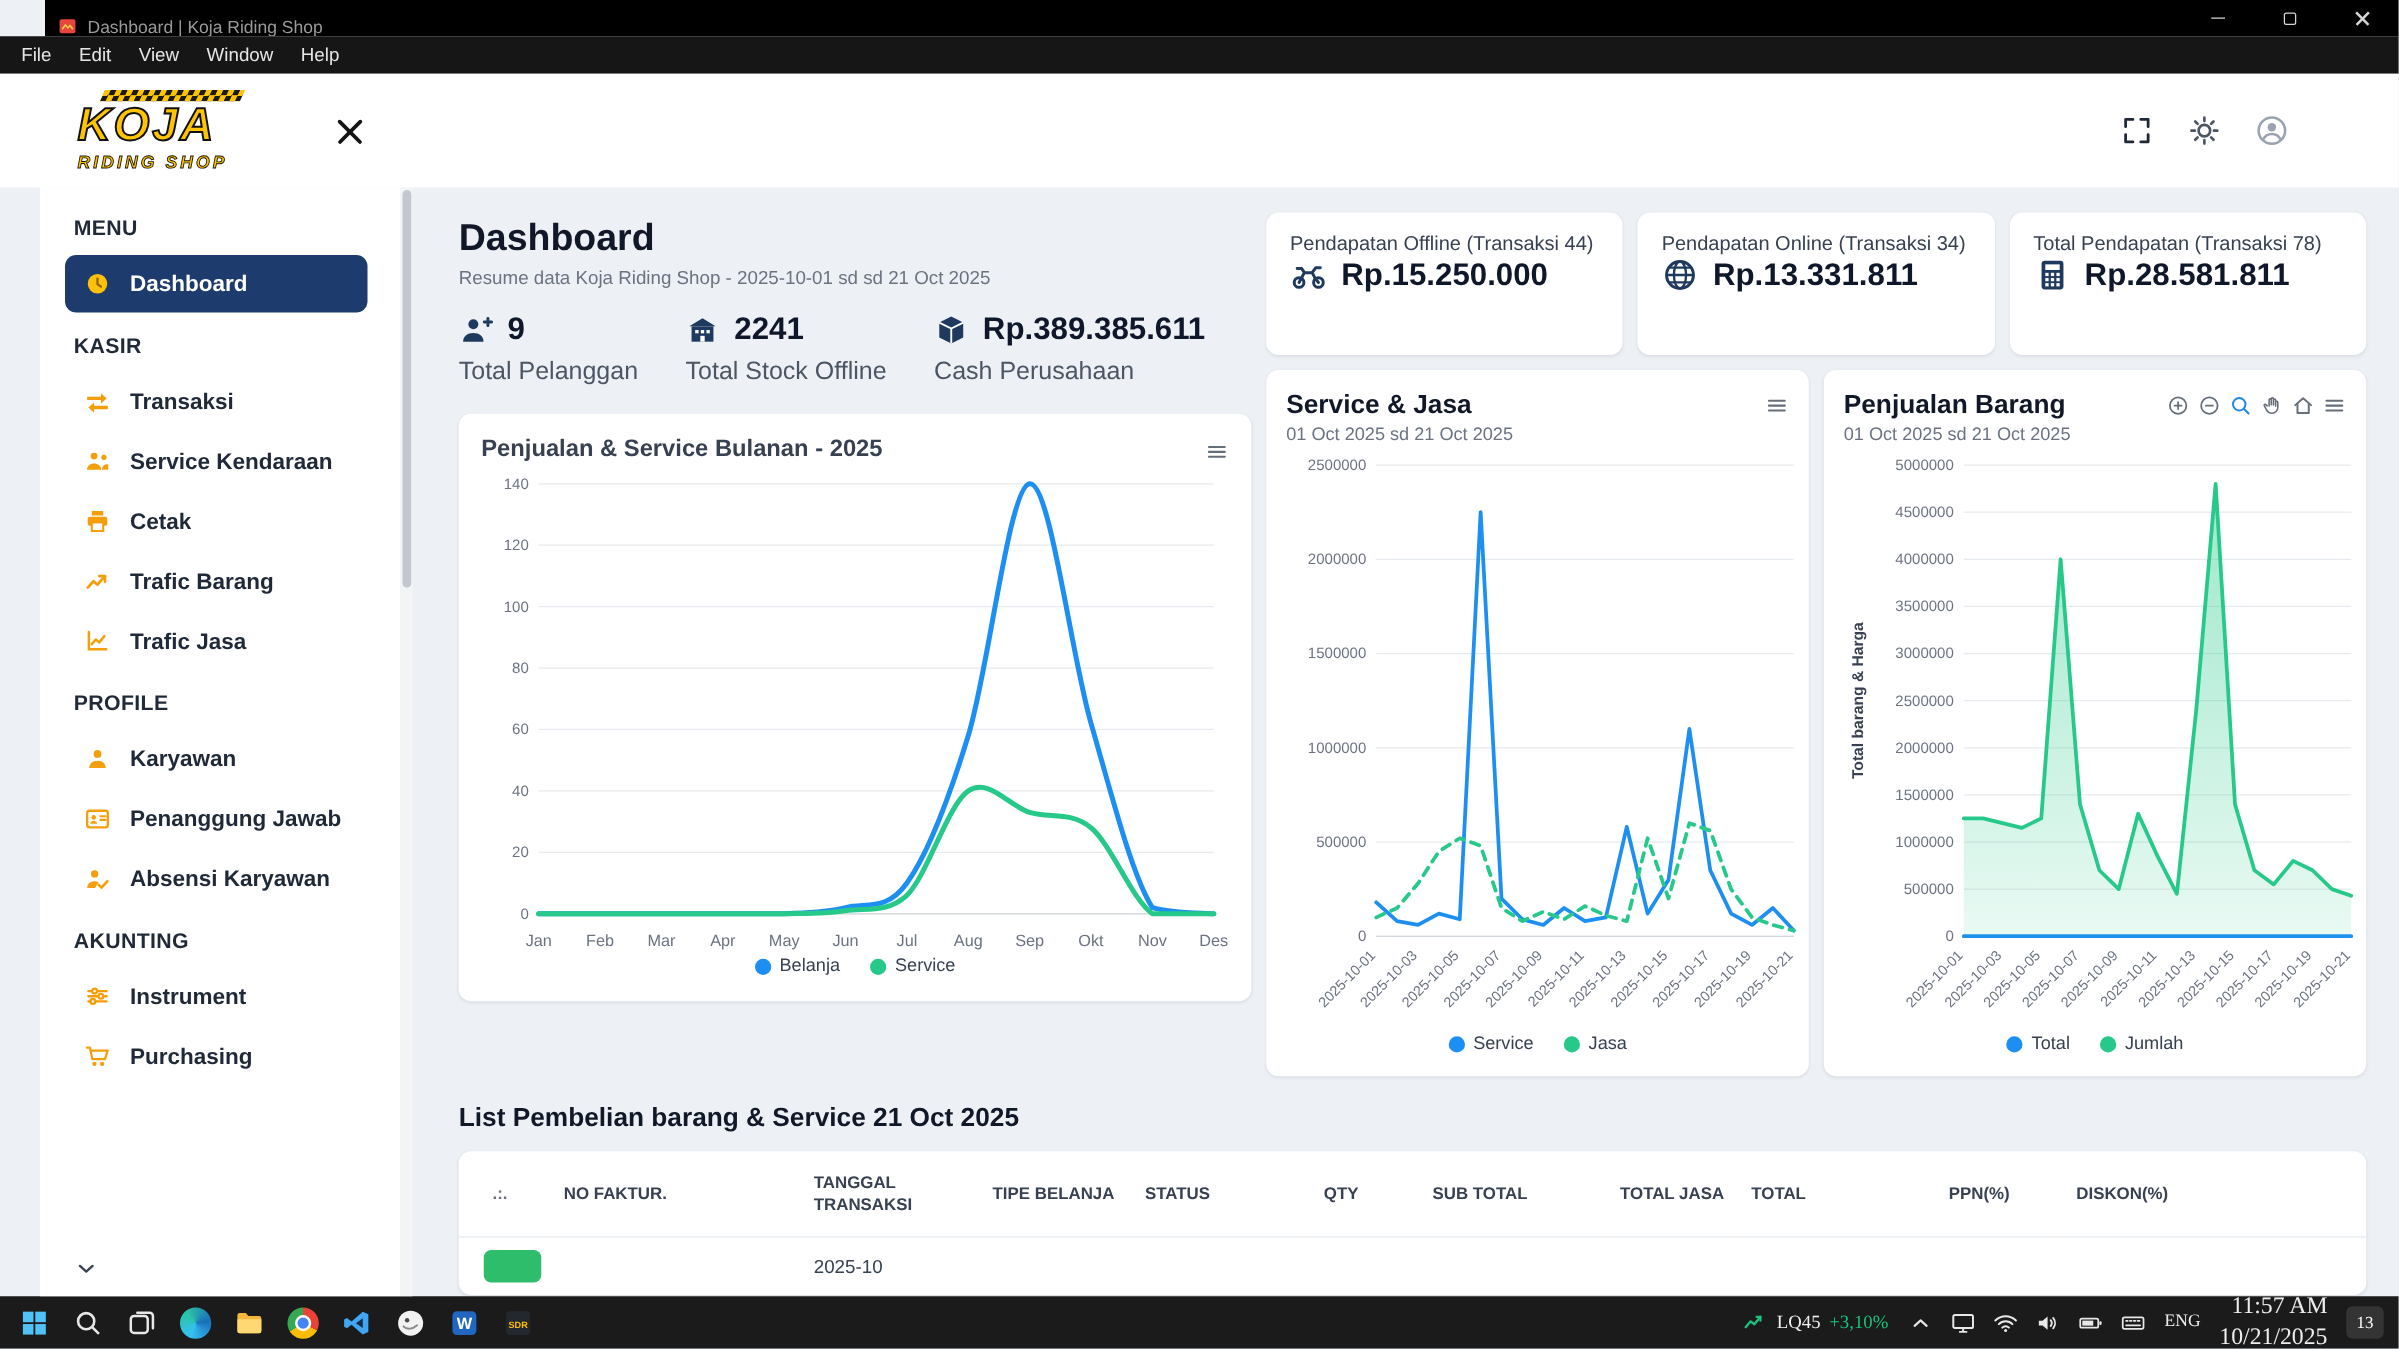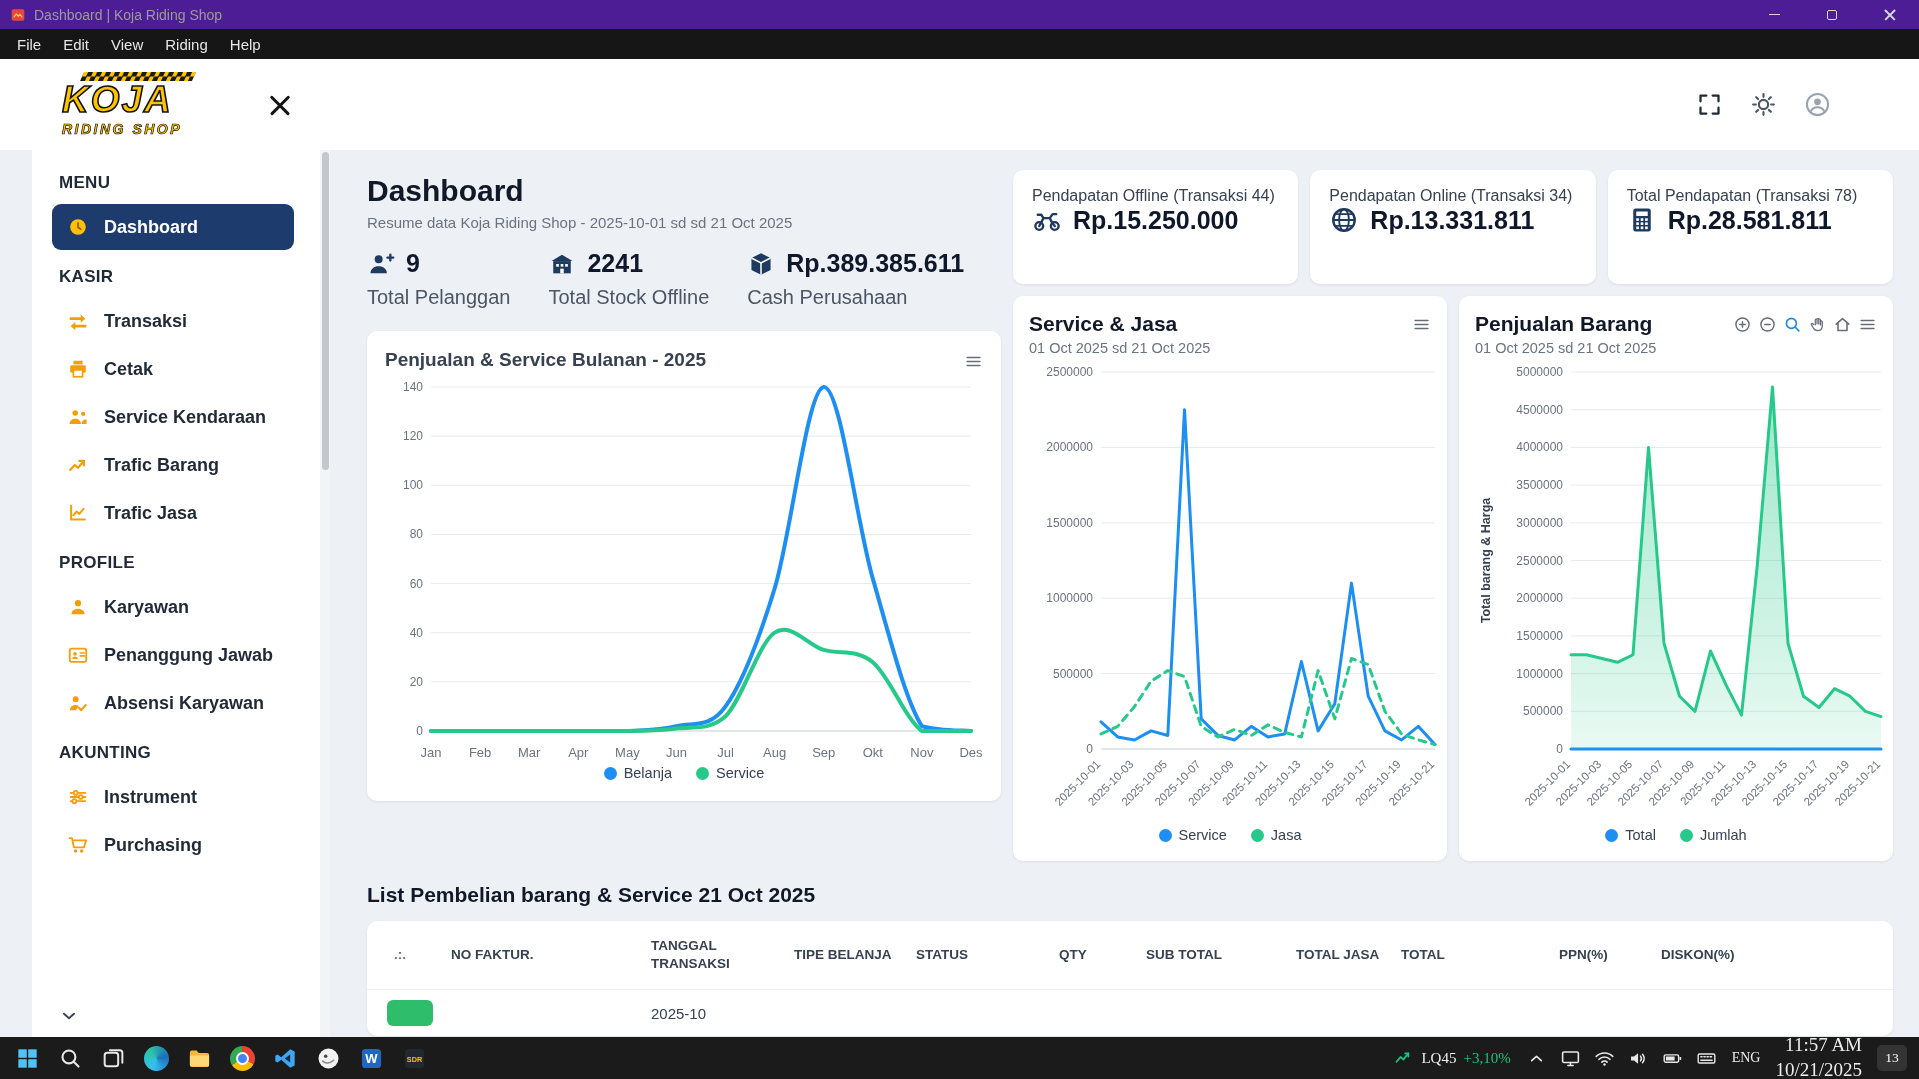--- a/index.html
+++ b/index.html
@@ -1,21 +1,21 @@
 <!DOCTYPE html>
 <html><head>
 <meta charset="utf-8">
 <style>
   * { box-sizing: border-box; margin: 0; padding: 0; }
   html,body { width:1919px; height:1079px; overflow:hidden; }
   body { font-family:"Liberation Sans", sans-serif; background:#edf1f6; }
   .app { display:flex; flex-direction:column; height:100%; }
 
   
-  .titlebar { height:29px; background:#4c1d95; display:flex; align-items:center; flex:none; }
+  .titlebar { height:29px; background:#000000; display:flex; align-items:flex-end; flex:none;margin-left:36px; }
   .titlebar .ic { margin-left:10px; }
   .title-text { font-size:14px; color:#9b9b9b; margin-left:8px; }
   .win-controls { margin-left:auto; display:flex; height:100%; }
   .wc { width:58px; display:flex; align-items:center; justify-content:center; cursor:pointer; }
   .wc-min { width:11px; border-top:1.5px solid #d6d6d6; }
   .wc-max { width:10px; height:10px; border:1.5px solid #d6d6d6; border-radius:2px; }
   .wc-close { width:12px; height:12px; position:relative; }
   .wc-close::before,.wc-close::after { content:""; position:absolute; left:-1px; top:5px; width:14px; height:1.6px; background:#d6d6d6; }
   .wc-close::before { transform:rotate(45deg); } .wc-close::after { transform:rotate(-45deg); }
 
@@ -127,21 +127,21 @@
       <div class="wc">
           <span class="wc-close"></span>
         </div>
     </div>
   </div>
 
   <div class="menubar">
       <div class="menu-item">File</div>
       <div class="menu-item">Edit</div>
       <div class="menu-item">View</div>
-      <div class="menu-item">Riding</div>
+      <div class="menu-item">Window</div>
       <div class="menu-item">Help</div>
     </div>
 
   <div class="appheader">
     <div class="logo">
       <div class="logo-checker"></div>
       <div class="logo-l1">KOJA</div>
       <div class="logo-l2">RIDING SHOP</div>
     </div>
     <div class="sidebar-toggle"></div>
@@ -186,37 +186,37 @@
               <svg viewBox="0 0 24 24" width="22" height="22" aria-hidden="true">
                 <path d="M3 8h12V5l5 4.5-5 4.5V11H3z" fill="#f59e0b"></path>
                 <path d="M21 16H9v-3l-5 4.5L9 22v-3h12z" fill="#f59e0b"></path>
               </svg>
             </span>
             <span>Transaksi</span>
           </div>
           <div class="sb-item">
             <span class="ic">
               <svg viewBox="0 0 24 24" width="22" height="22" aria-hidden="true">
-                <path d="M7 3h10v4H7z" fill="#f59e0b"></path>
-                <rect x="3.5" y="8" width="17" height="8" rx="1.5" fill="#f59e0b"></rect>
-                <rect x="7" y="13" width="10" height="7.5" fill="#fff" stroke="#f59e0b" stroke-width="1.8"></rect>
-              </svg>
-            </span>
-            <span>Cetak</span>
-          </div>
-          <div class="sb-item">
-            <span class="ic">
-              <svg viewBox="0 0 24 24" width="22" height="22" aria-hidden="true">
                 <circle cx="9" cy="7.5" r="3" fill="#f59e0b"></circle>
                 <path d="M2.8 19.5c0-3.4 2.8-5.6 6.2-5.6s6.2 2.2 6.2 5.6z" fill="#f59e0b"></path>
                 <circle cx="17.6" cy="8.6" r="2.3" fill="#f59e0b"></circle>
                 <path d="M15.9 19.5c.2-2.9 2-4.8 4.3-4.8.4 0 .8.1 1.2.2v4.6z" fill="#f59e0b"></path>
               </svg>
             </span>
             <span>Service Kendaraan</span>
+          </div>
+          <div class="sb-item">
+            <span class="ic">
+              <svg viewBox="0 0 24 24" width="22" height="22" aria-hidden="true">
+                <path d="M7 3h10v4H7z" fill="#f59e0b"></path>
+                <rect x="3.5" y="8" width="17" height="8" rx="1.5" fill="#f59e0b"></rect>
+                <rect x="7" y="13" width="10" height="7.5" fill="#fff" stroke="#f59e0b" stroke-width="1.8"></rect>
+              </svg>
+            </span>
+            <span>Cetak</span>
           </div>
           <div class="sb-item">
             <span class="ic">
               <svg viewBox="0 0 24 24" width="22" height="22" aria-hidden="true">
                 <path d="M3.5 17.5l5-5.5 3.5 3 6.5-7.5" stroke="#f59e0b" stroke-width="2.4" fill="none" stroke-linecap="round" stroke-linejoin="round"></path>
                 <path d="M13.5 7.5h5v5" stroke="#f59e0b" stroke-width="2.4" fill="none" stroke-linecap="round" stroke-linejoin="round"></path>
               </svg>
             </span>
             <span>Trafic Barang</span>
           </div>

